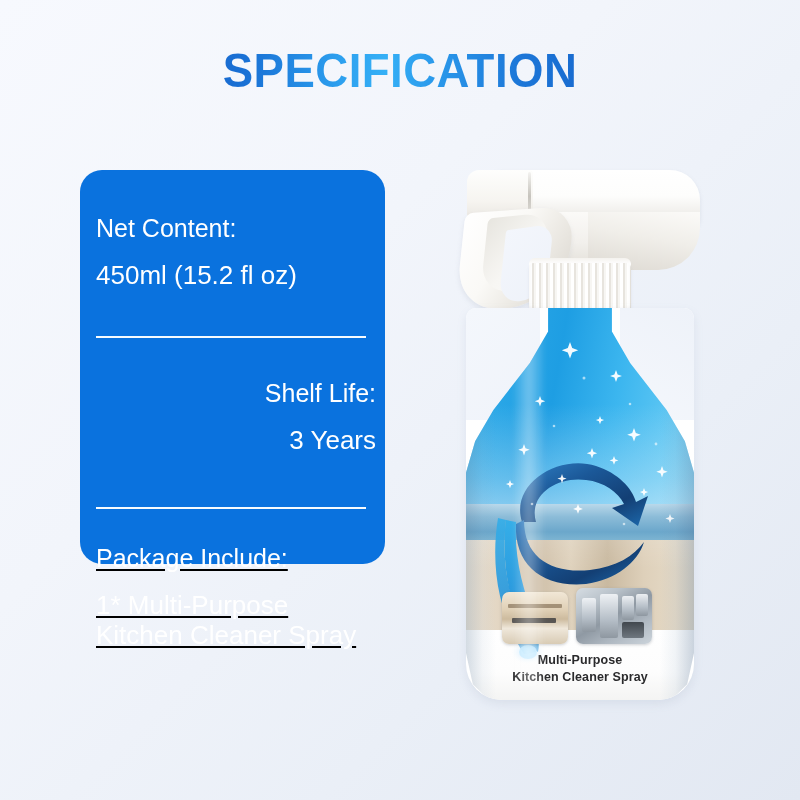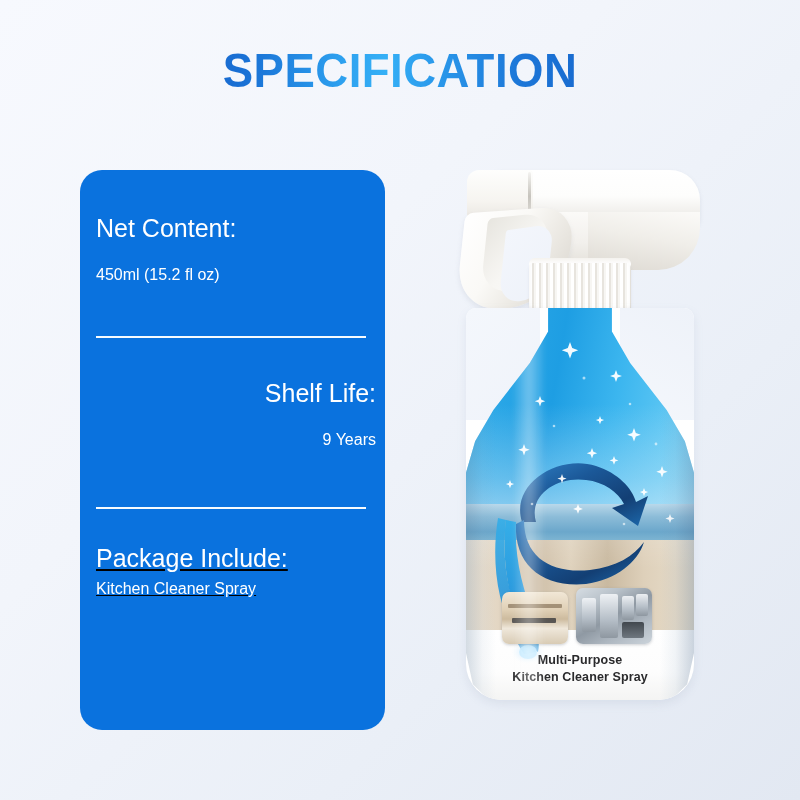--- a/index.html
+++ b/index.html
@@ -49,40 +49,40 @@
     -webkit-text-fill-color: transparent;
     transform: scaleX(0.93);
   }
 
   
   #spec-panel {
     position: absolute;
     left: 80px;
     top: 170px;
     width: 305px;
-    height: 560px;
+    height: 394px;
     background: #0a72de;
     border-radius: 22px;
     box-sizing: border-box;
   }
   .spec-block {
     position: absolute;
     left: 16px;
     width: 280px;
   }
   .spec-label {
     color: #ffffff;
     font-size: 25px;
     line-height: 32px;
     font-weight: normal;
     white-space: nowrap;
   }
   .spec-value {
     color: #ffffff;
-    font-size: 16px;
+    font-size: 26px;
     line-height: 30px;
     font-weight: normal;
     white-space: nowrap;
   }
   #block-net    { top: 42px; }
   #block-shelf  { top: 207px; text-align: right; }
   #block-pkg    { top: 372px; text-decoration: underline; }
   .spec-label + .spec-value { margin-top: 16px; }
   #pkg-value-2 { margin-top: 0; }
 
@@ -484,27 +484,28 @@
 
     <div class="spec-block" id="block-net">
       <div class="spec-label">Net Content:</div>
       <div class="spec-value">450ml (15.2 fl oz)</div>
     </div>
 
     <div class="divider" id="divider-1"></div>
 
     <div class="spec-block" id="block-shelf">
       <div class="spec-label">Shelf Life:</div>
-      <div class="spec-value">9 Years</div>
+      <div class="spec-value">3 Years</div>
     </div>
 
     <div class="divider" id="divider-2"></div>
 
     <div class="spec-block" id="block-pkg">
       <div class="spec-label">Package Include:</div>
+      <div class="spec-value">1* Multi-Purpose</div>
       <div class="spec-value" id="pkg-value-2">Kitchen Cleaner Spray</div>
     </div>
 
   </div>
 
   <div id="bottle-wrap">
 
     <div id="bottle-shadow"></div>
 
     <div id="head">

